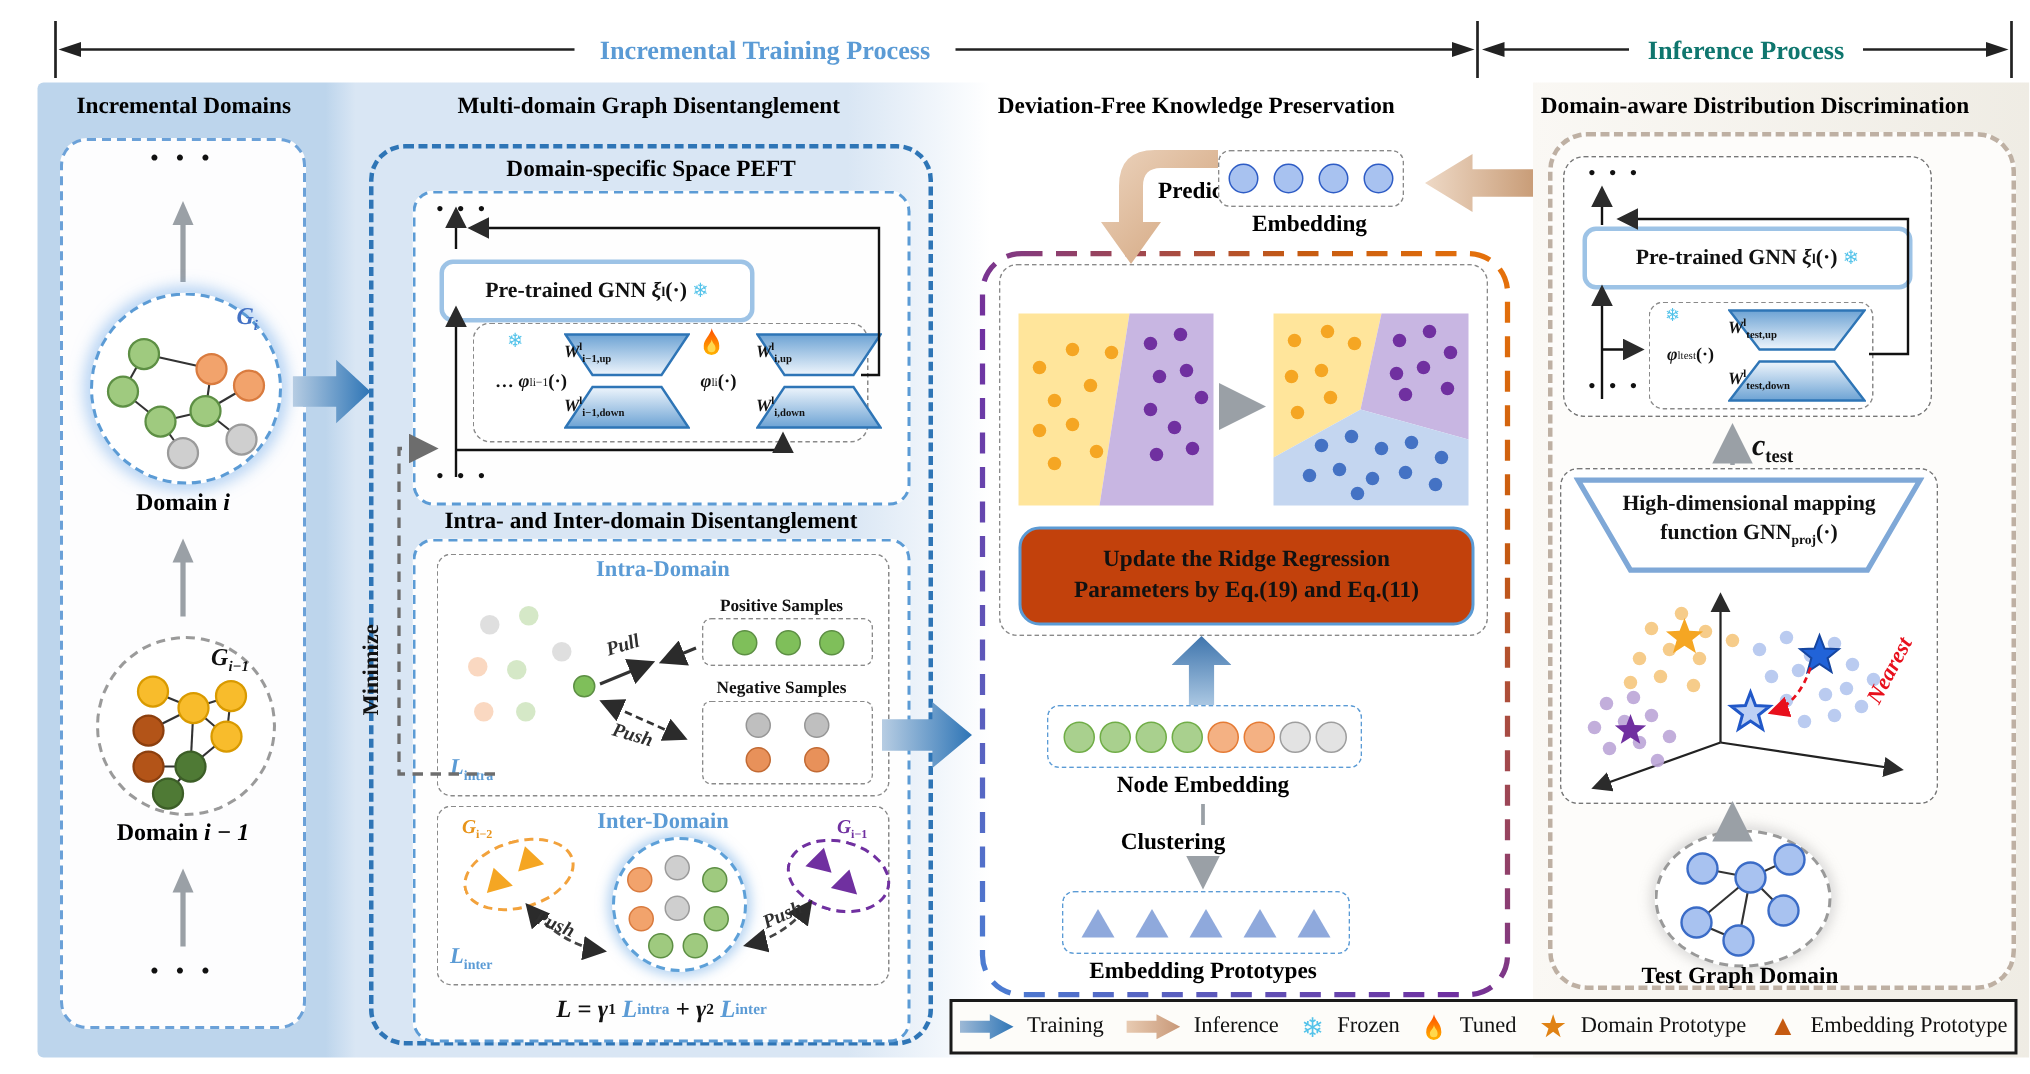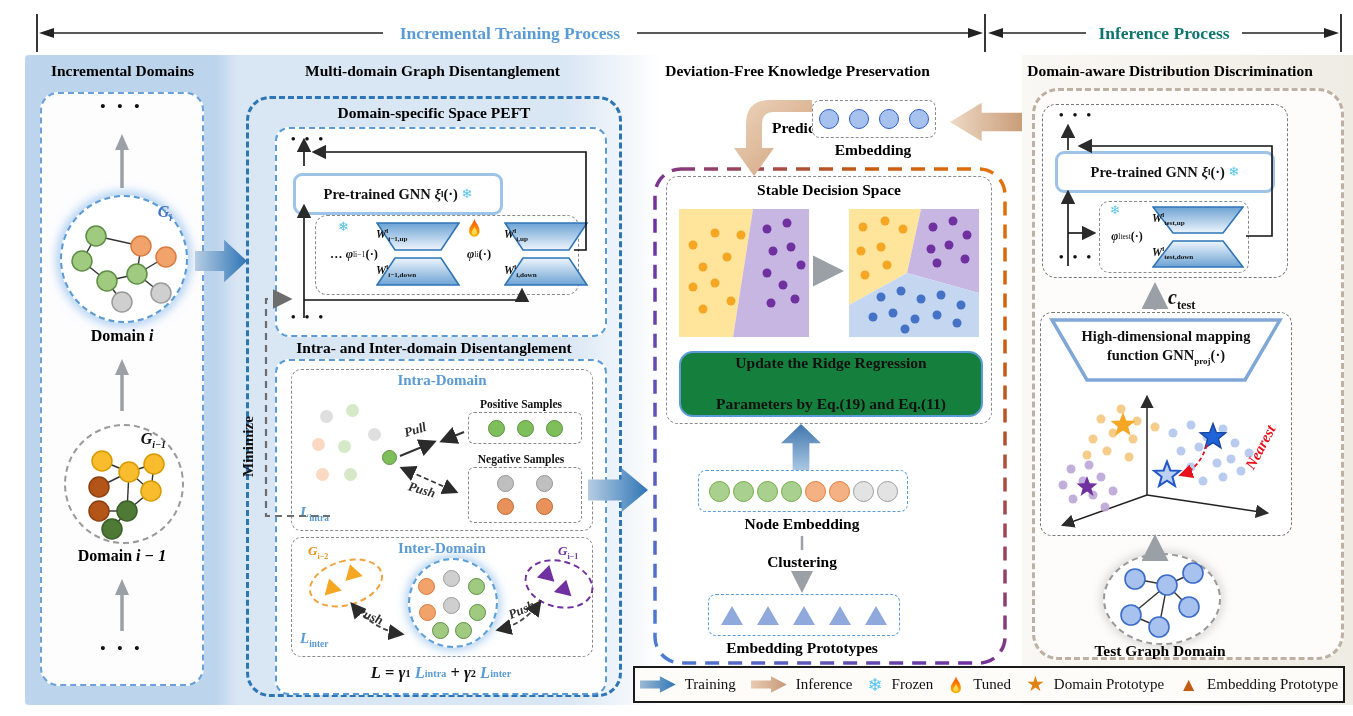--- a/index.html
+++ b/index.html
@@ -333,21 +333,20 @@
   <div class="nd" style="position:static;width:20px;height:20px;background:#a8c2f0;border:1.6px solid #2e5cc5;"></div>
 </div>
 <div class="abs ctr cap" style="left:800px;top:140px;width:146px;height:20px;font-size:15.5px;">Embedding</div>
 <div class="abs arr-l" style="left:950px;top:101px;width:72px;height:42px;z-index:45;background:linear-gradient(270deg,#c99d78,#eed9c6);"></div>
 
 <svg class="abs" style="left:652px;top:166px" width="356" height="500">
   <rect x="3" y="3" width="350" height="494" rx="26" fill="none" stroke="url(#gPO)" stroke-width="3.5" stroke-dasharray="14,9"></rect>
 </svg>
 
 <div class="abs dashbox" style="left:666px;top:176px;width:324px;height:246px;border-radius:12px;background:transparent;">
-  <div class="abs ctr cap" style="left:0;top:4px;width:100%;font-size:15.5px;">Stable Decision Space</div>
   <svg class="abs" style="left:8px;top:28px" width="308" height="138">
     <polygon points="4,4 78,4 58,132 4,132" fill="#ffe59b"></polygon>
     <polygon points="78,4 134,4 134,132 58,132" fill="#c8b6e2"></polygon>
     <g fill="#f5a623">
       <circle cx="18" cy="40" r="4.5"></circle>
           <circle cx="40" cy="28" r="4.5"></circle>
           <circle cx="66" cy="30" r="4.5"></circle>
       <circle cx="28" cy="62" r="4.5"></circle>
           <circle cx="52" cy="52" r="4.5"></circle>
           <circle cx="18" cy="82" r="4.5"></circle>
@@ -395,41 +394,41 @@
       <circle cx="266" cy="90" r="4.5"></circle>
           <circle cx="286" cy="100" r="4.5"></circle>
           <circle cx="198" cy="112" r="4.5"></circle>
       <circle cx="218" cy="108" r="4.5"></circle>
           <circle cx="240" cy="114" r="4.5"></circle>
           <circle cx="262" cy="110" r="4.5"></circle>
       <circle cx="282" cy="118" r="4.5"></circle>
           <circle cx="230" cy="124" r="4.5"></circle>
     </g>
   </svg>
-  <div class="abs ctr" style="left:12px;top:174px;width:300px;height:62px;border:2.5px solid #5b9bd5;border-radius:14px;background:#15803d;
-              flex-direction:column;font-size:15.5px;font-weight:bold;line-height:1.35;justify-content:space-between;">
+  <div class="abs ctr" style="left:12px;top:174px;width:300px;height:62px;border:2.5px solid #5b9bd5;border-radius:14px;background:#c2410c;
+              flex-direction:column;font-size:15.5px;font-weight:bold;line-height:1.35;">
     <div>Update the Ridge Regression</div>
     <div>Parameters by Eq.(19) and Eq.(11)</div>
   </div>
 </div>
 
 <div class="abs arr-u" style="left:781px;top:424px;width:40px;height:46px;background:linear-gradient(0deg,#aac7e2,#3f75ad);"></div>
 
 <div class="abs ctr" style="left:698px;top:470px;width:208px;height:40px;border:1.5px dashed #5b9bd5;border-radius:8px;background:#fff;gap:3px;">
   <div class="nd" style="position:static;width:21px;height:21px;background:#a9d08e;border:1.6px solid #70ad47;"></div>
   <div class="nd" style="position:static;width:21px;height:21px;background:#a9d08e;border:1.6px solid #70ad47;"></div>
   <div class="nd" style="position:static;width:21px;height:21px;background:#a9d08e;border:1.6px solid #70ad47;"></div>
   <div class="nd" style="position:static;width:21px;height:21px;background:#a9d08e;border:1.6px solid #70ad47;"></div>
   <div class="nd" style="position:static;width:21px;height:21px;background:#f4b183;border:1.6px solid #e57b35;"></div>
   <div class="nd" style="position:static;width:21px;height:21px;background:#f4b183;border:1.6px solid #e57b35;"></div>
   <div class="nd" style="position:static;width:21px;height:21px;background:#e3e3e3;border:1.6px solid #9e9e9e;"></div>
   <div class="nd" style="position:static;width:21px;height:21px;background:#e3e3e3;border:1.6px solid #9e9e9e;"></div>
 </div>
 <div class="abs ctr cap" style="left:698px;top:514px;width:208px;height:20px;font-size:15.5px;">Node Embedding</div>
-<div class="abs ctr cap" style="left:742px;top:552px;width:120px;height:20px;font-size:15.5px;">Clustering</div>
+<div class="abs ctr cap" style="left:722px;top:552px;width:120px;height:20px;font-size:15.5px;">Clustering</div>
 <div class="abs ctr" style="left:708px;top:594px;width:190px;height:40px;border:1.5px dashed #5b9bd5;border-radius:8px;background:#fff;gap:14px;">
   <div class="tri" style="position:static;border-left:11px solid transparent;border-right:11px solid transparent;border-bottom:19px solid #8fa9dc;"></div>
   <div class="tri" style="position:static;border-left:11px solid transparent;border-right:11px solid transparent;border-bottom:19px solid #8fa9dc;"></div>
   <div class="tri" style="position:static;border-left:11px solid transparent;border-right:11px solid transparent;border-bottom:19px solid #8fa9dc;"></div>
   <div class="tri" style="position:static;border-left:11px solid transparent;border-right:11px solid transparent;border-bottom:19px solid #8fa9dc;"></div>
   <div class="tri" style="position:static;border-left:11px solid transparent;border-right:11px solid transparent;border-bottom:19px solid #8fa9dc;"></div>
 </div>
 <div class="abs ctr cap" style="left:698px;top:638px;width:208px;height:20px;font-size:15.5px;">Embedding Prototypes</div>
 
 <div class="abs" style="left:1032px;top:88px;width:312px;height:572px;border:3.5px dashed #beb0a3;border-radius:26px;background:#fdfcfa;box-sizing:border-box;"></div>

